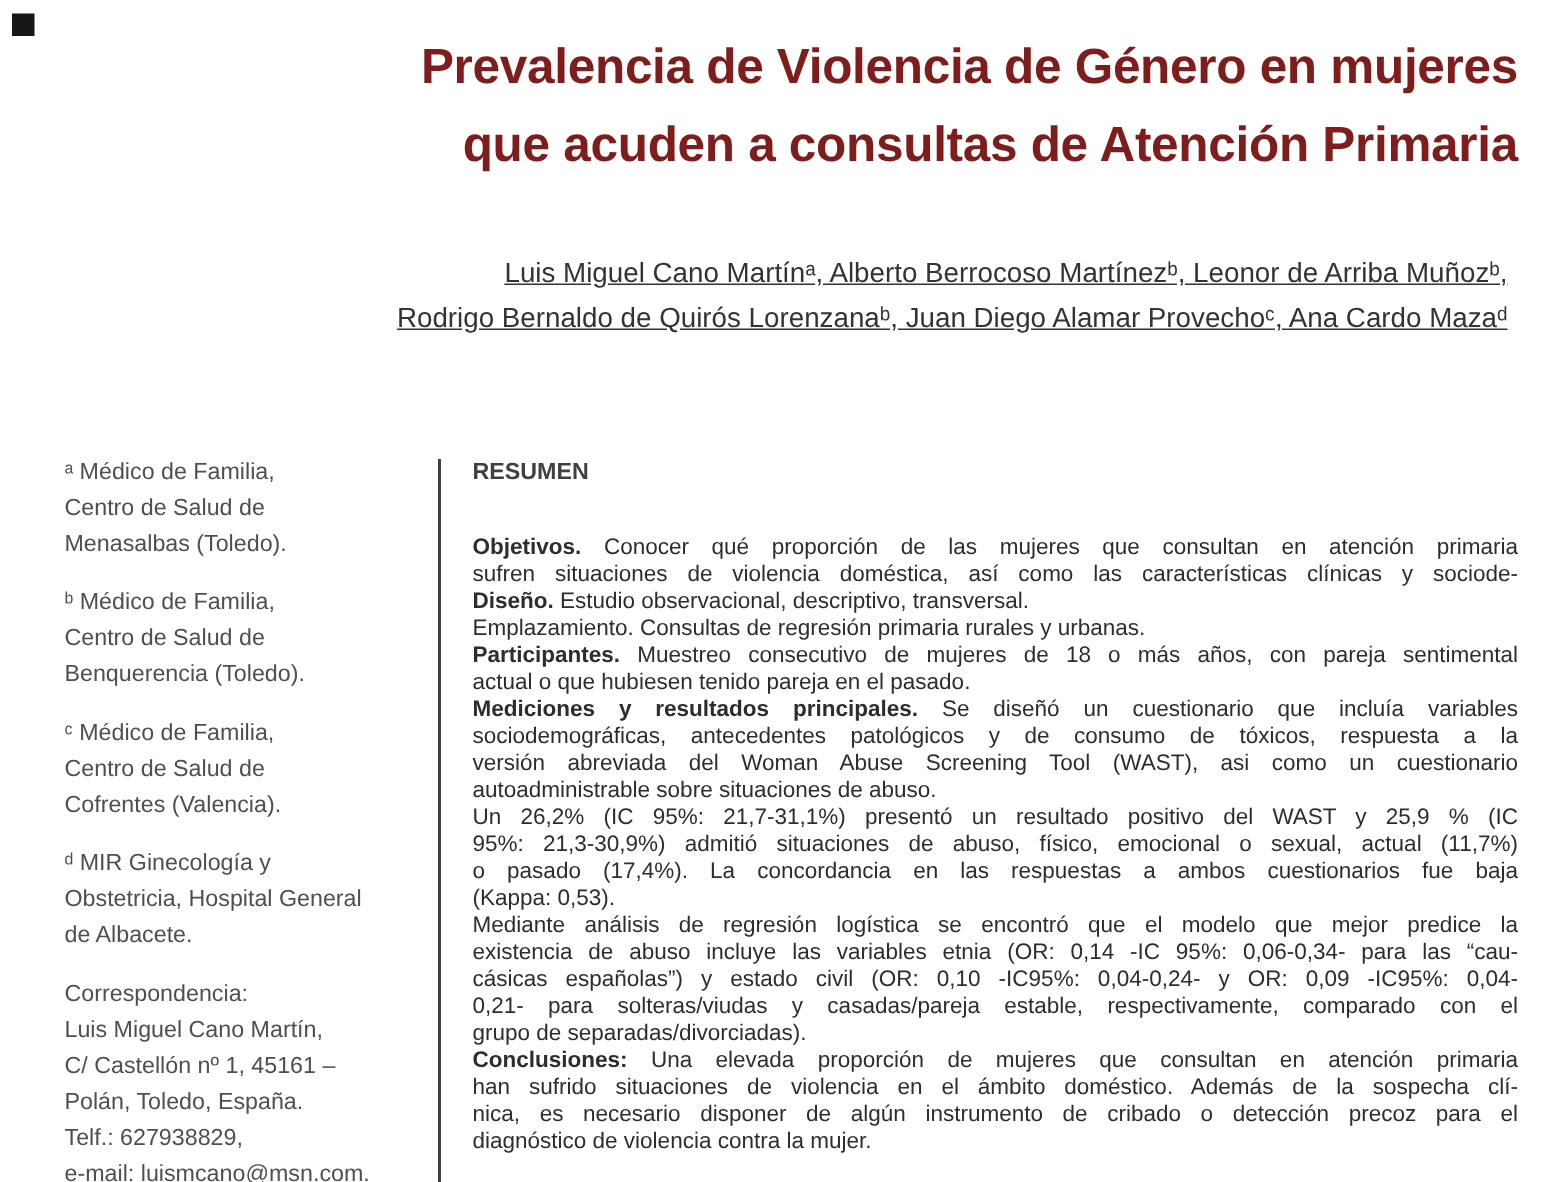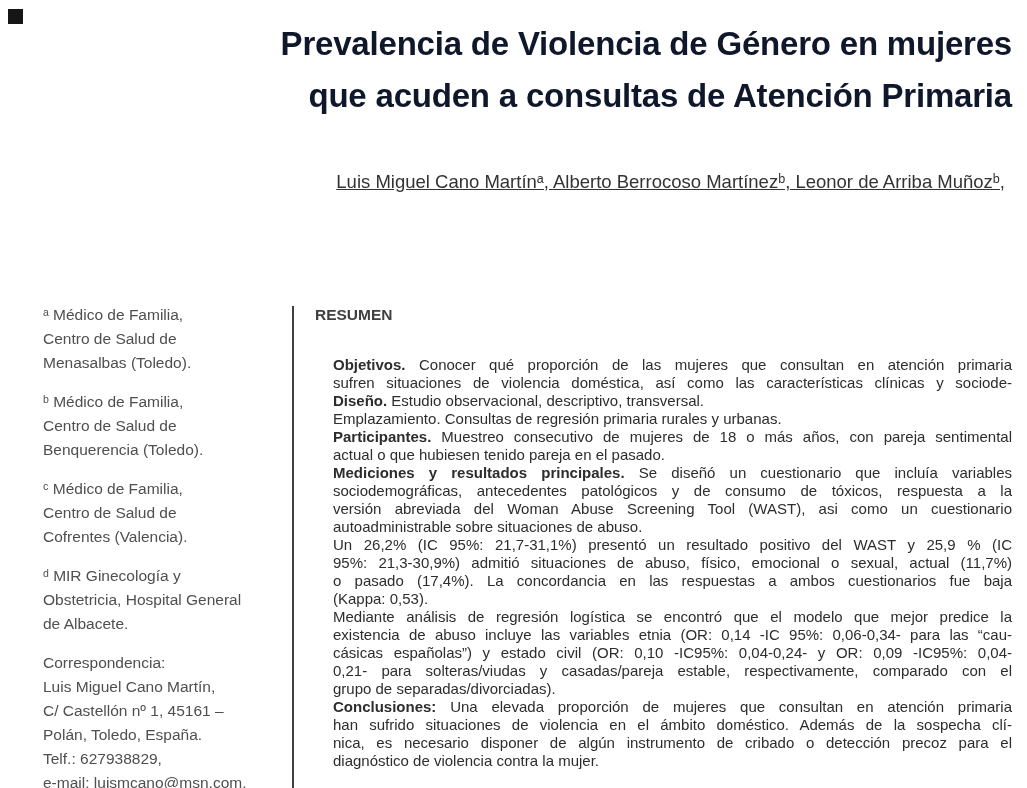--- a/index.html
+++ b/index.html
@@ -14,21 +14,21 @@
     position:absolute; left:8px; top:9px;
     width:15px; height:15px;
     background:#161616;
   }
   .title {
     position:absolute; top:18px; right:15px;
     margin:0;
     text-align:right;
     font-size:33px; font-weight:bold;
     line-height:52px;
-    color:#0f172a;
+    color:#7f1d1d;
     letter-spacing:-0.2px;
     white-space:nowrap;
   }
   .title .tline { display:block; }
   .authors {
     position:absolute; top:167px; right:22px;
     text-align:right;
     font-size:18.5px; line-height:30px;
     color:#333333;
     white-space:nowrap;
@@ -59,39 +59,39 @@
   .abstract-heading {
     font-size:15.5px; font-weight:bold;
     line-height:19px;
     color:#404040;
     margin:0 0 32px 0;
   }
   .rline {
     line-height:18px;
     text-align:justify;
     text-align-last:justify;
-    margin-left:18px;
   }
   .rline.end { text-align-last:left; }
   .rline b { font-weight:bold; }
 </style>
 </head>
 <body>
 
 <div class="page">
 
   <div class="corner-mark"></div>
 
   <h1 class="title">
     <span class="tline">Prevalencia de Violencia de Género en mujeres</span>
     <span class="tline">que acuden a consultas de Atención Primaria</span>
   </h1>
 
   <div class="authors">
     <div>Luis Miguel Cano Martínᵃ, Alberto Berrocoso Martínezᵇ, Leonor de Arriba Muñozᵇ,</div>
+    <div>Rodrigo Bernaldo de Quirós Lorenzanaᵇ, Juan Diego Alamar Provechoᶜ, Ana Cardo Mazaᵈ</div>
   </div>
 
   <div class="leftcol">
     <div class="aff">ᵃ Médico de Familia,
 Centro de Salud de
 Menasalbas (Toledo).</div>
     <div class="aff">ᵇ Médico de Familia,
 Centro de Salud de
 Benquerencia (Toledo).</div>
     <div class="aff">ᶜ Médico de Familia,

